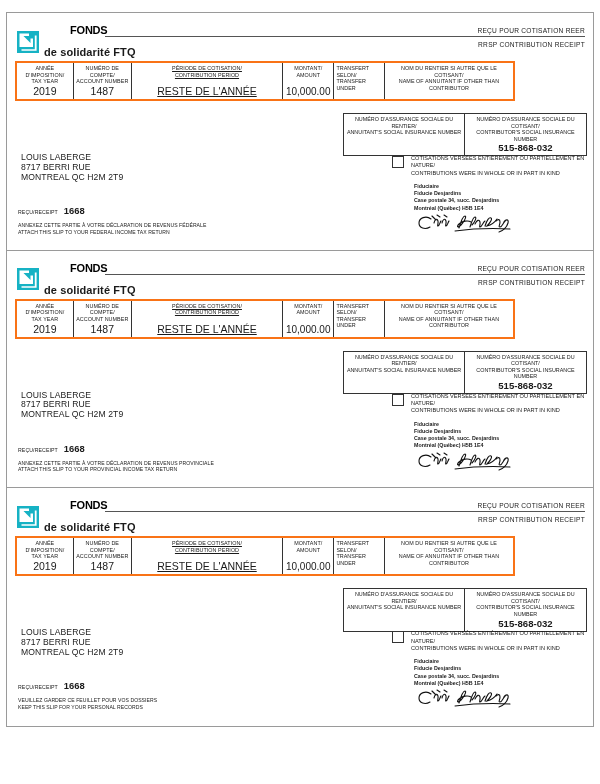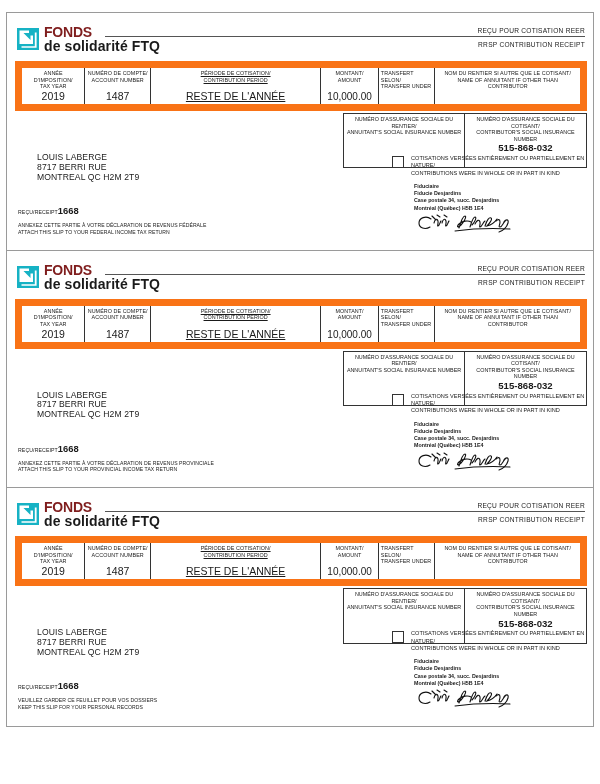--- a/index.html
+++ b/index.html
@@ -53,33 +53,34 @@
     position: relative;
     overflow: hidden;
     flex: 0 0 auto;
   }
   .logo-mark svg { display: block; }
   .logo-txt {
     margin-left: 5px;
     line-height: 1;
   }
   .logo-fonds {
-    font-size: 14px;
+    font-size: 11px;
     font-weight: bold;
     letter-spacing: -0.2px;
-    color: #7f1d1d;
+    color: #000000;
     display: block;
+    margin-left: 26px;
   }
   .logo-sol {
-    font-size: 14px;
+    font-size: 11px;
     font-weight: bold;
     letter-spacing: 0.1px;
     color: #1a1a1a;
     display: block;
-    margin-top: 0;
+    margin-top: 11px;
   }
   .hdr-rule {
     position: absolute;
     left: 98px;
     right: 8px;
     top: 23px;
     border-top: 1px solid #555;
   }
   .hdr-right {
     position: absolute;
@@ -100,23 +101,23 @@
     line-height: 11px;
     height: 11px;
     padding-top: 3px;
   }
 
   
   .tbl {
     position: absolute;
     left: 8px;
     top: 48px;
-    width: 572px;
+    width: 500px;
     display: flex;
-    border: 7px solid #f97316;
+    border: 2px solid #f97316;
     align-items: flex-end;
   }
   .tc {
     border-right: 1px solid #333;
     padding: 2px 2px 1px 2px;
     min-height: 36px;
     display: flex;
     flex-direction: column;
   }
   .tc:last-child { border-right: none; }
@@ -162,27 +163,27 @@
   .sin-c .hd {
     font-size: 5.4px;
     line-height: 6.6px;
     text-align: center;
   }
   .sin-c .val {
     text-align: center;
     font-size: 9.6px;
     font-weight: bold;
     margin-top: auto;
-    padding-bottom: 13px;
+    padding-bottom: 1px;
   }
 
   
   .addr {
     position: absolute;
-    left: 30px;
+    left: 14px;
     top: 140px;
     font-size: 8.6px;
     line-height: 9.8px;
     letter-spacing: 0.1px;
   }
 
   
   .cbx-row {
     position: absolute;
     left: 385px;
@@ -230,21 +231,21 @@
     display: flex;
     align-items: baseline;
   }
   .recu .lbl {
     font-size: 5.2px;
     letter-spacing: 0.1px;
   }
   .recu .num {
     font-size: 9.4px;
     font-weight: bold;
-    margin-left: 0;
+    margin-left: 6px;
   }
 
   
   .note {
     position: absolute;
     left: 11px;
     top: 209px;
     font-size: 5.1px;
     line-height: 6.6px;
     letter-spacing: 0.05px;

